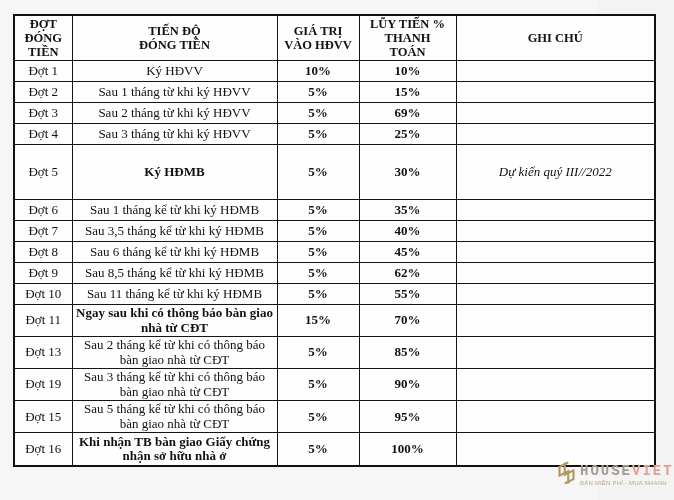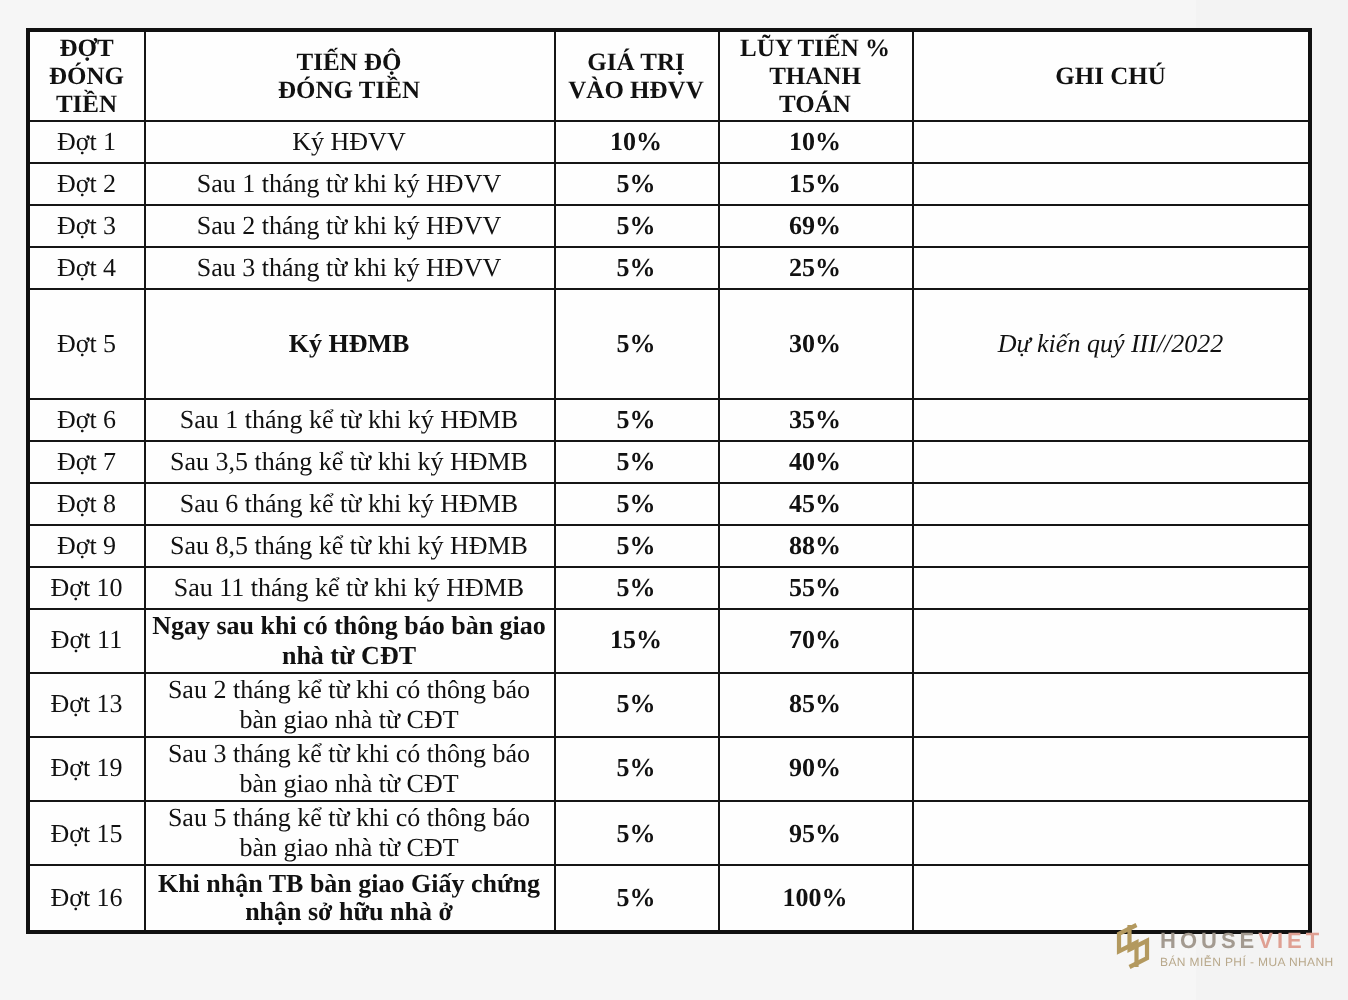--- a/index.html
+++ b/index.html
@@ -44,22 +44,22 @@
   td.i{font-style:italic;}
   
   .wm{
     position:absolute;left:556px;top:460px;width:116px;height:30px;
     display:flex;align-items:center;gap:3px;
     pointer-events:none;
   }
   .wm .mono{flex:0 0 auto;}
   .wm .txtcol{display:flex;flex-direction:column;line-height:1;}
   .wm .brand{
-    font-family:Liberation Sans, sans-serif;
-    font-size:11px;font-weight:bold;letter-spacing:2px;white-space:nowrap;
+    font-family:Liberation Mono, monospace;
+    font-size:14px;font-weight:bold;letter-spacing:2px;white-space:nowrap;
   }
   .wm .brand .p1{color:#a39a90;}
   .wm .brand .p2{color:#dfa093;}
   .wm .tag{
     font-family:"Liberation Sans","DejaVu Sans",sans-serif;
     font-size:6px;letter-spacing:0.2px;color:#b9a98c;white-space:nowrap;margin-top:2px;
   }
 </style>
 </head>
 <body>
@@ -142,21 +142,21 @@
         <td class="c-dot">Đợt 8</td>
         <td class="c-desc">Sau 6 tháng kể từ khi ký HĐMB</td>
         <td class="c-val">5%</td>
         <td class="c-val">45%</td>
         <td class="c-note"></td>
       </tr>
       <tr class="r-s">
         <td class="c-dot">Đợt 9</td>
         <td class="c-desc">Sau 8,5 tháng kể từ khi ký HĐMB</td>
         <td class="c-val">5%</td>
-        <td class="c-val">88%</td>
+        <td class="c-val">62%</td>
         <td class="c-note"></td>
       </tr>
       <tr class="r-s">
         <td class="c-dot">Đợt 10</td>
         <td class="c-desc">Sau 11 tháng kể từ khi ký HĐMB</td>
         <td class="c-val">5%</td>
         <td class="c-val">55%</td>
         <td class="c-note"></td>
       </tr>
       <tr class="r-m">

